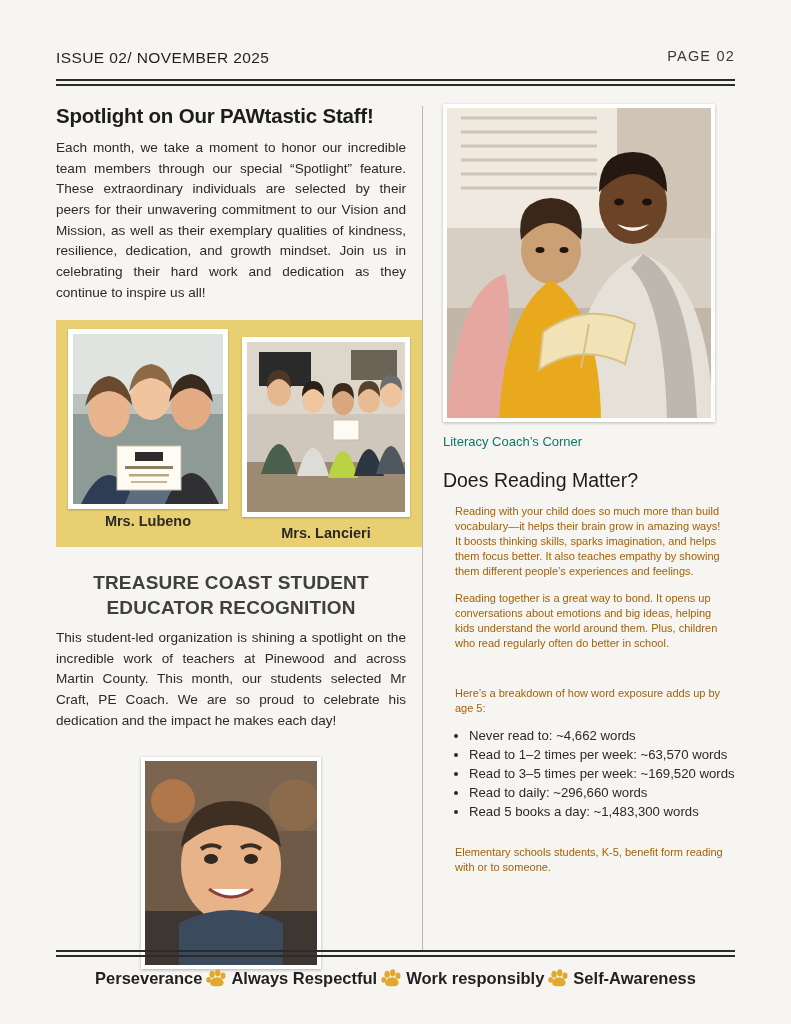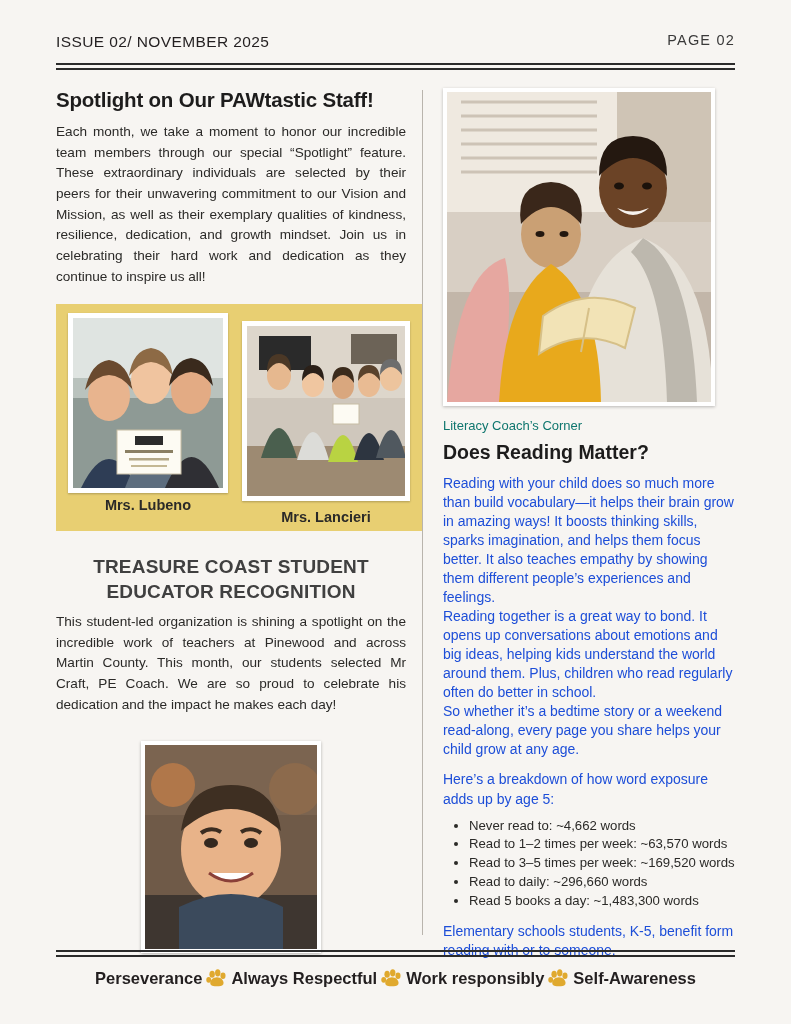--- a/index.html
+++ b/index.html
@@ -13,21 +13,21 @@
     font-family: "Liberation Sans", sans-serif;
     color: #231f20;
     overflow: hidden;
   }
   .page {
     position: relative;
     width: 791px;
     height: 1010px;
     background: #f7f5f2;
     box-sizing: border-box;
-    padding: 0 56px;
+    padding: 16px 56px;
   }
 
   
   .header {
     display: flex;
     align-items: flex-end;
     justify-content: space-between;
     padding-top: 32px;
   }
   .issue-line {
@@ -170,29 +170,29 @@
     box-sizing: border-box;
     box-shadow: 0 1px 3px rgba(0,0,0,.25);
   }
   .coach-label {
     font-size: 13px;
     color: #0f766e;
     margin: 12px 0 4px 0;
   }
   h2.right-title {
     font-size: 19.5px;
-    font-weight: bold;
-    margin: 8px 0 10px 0;
+    font-weight: normal;
+    margin: 20px 0 10px 0;
     color: #1d1c1c;
   }
   .right-text {
-    font-size: 14px;
+    font-size: 11px;
     line-height: 1.36;
-    color: #1d4ed8;
-    margin: 0;
+    color: #a16207;
+    margin: 12px;
   }
   .right-text + .right-text { margin-top: 0; }
   .gap { height: 11px; }
   ul.word-list {
     margin: 8px 0 0 0;
     padding-left: 26px;
     font-size: 13.2px;
     line-height: 1.36;
     color: #2b2a28;
   }
@@ -398,21 +398,20 @@
             </g>
           </svg>
         </div>
       </div>
 
       <div class="coach-label">Literacy Coach’s Corner</div>
       <h2 class="right-title">Does Reading Matter?</h2>
 
       <p class="right-text">Reading with your child does so much more than build vocabulary—it helps their brain grow in amazing ways! It boosts thinking skills, sparks imagination, and helps them focus better. It also teaches empathy by showing them different people’s experiences and feelings.</p>
       <p class="right-text">Reading together is a great way to bond. It opens up conversations about emotions and big ideas, helping kids understand the world around them. Plus, children who read regularly often do better in school.</p>
-      <p class="right-text">So whether it’s a bedtime story or a weekend read-along, every page you share helps your child grow at any age.</p>
       <div class="gap"></div>
       <p class="right-text">Here’s a breakdown of how word exposure adds up by age 5:</p>
 
       <ul class="word-list">
         <li>Never read to: ~4,662 words</li>
         <li>Read to 1–2 times per week: ~63,570 words</li>
         <li>Read to 3–5 times per week: ~169,520 words</li>
         <li>Read to daily: ~296,660 words</li>
         <li>Read 5 books a day: ~1,483,300 words</li>
       </ul>

